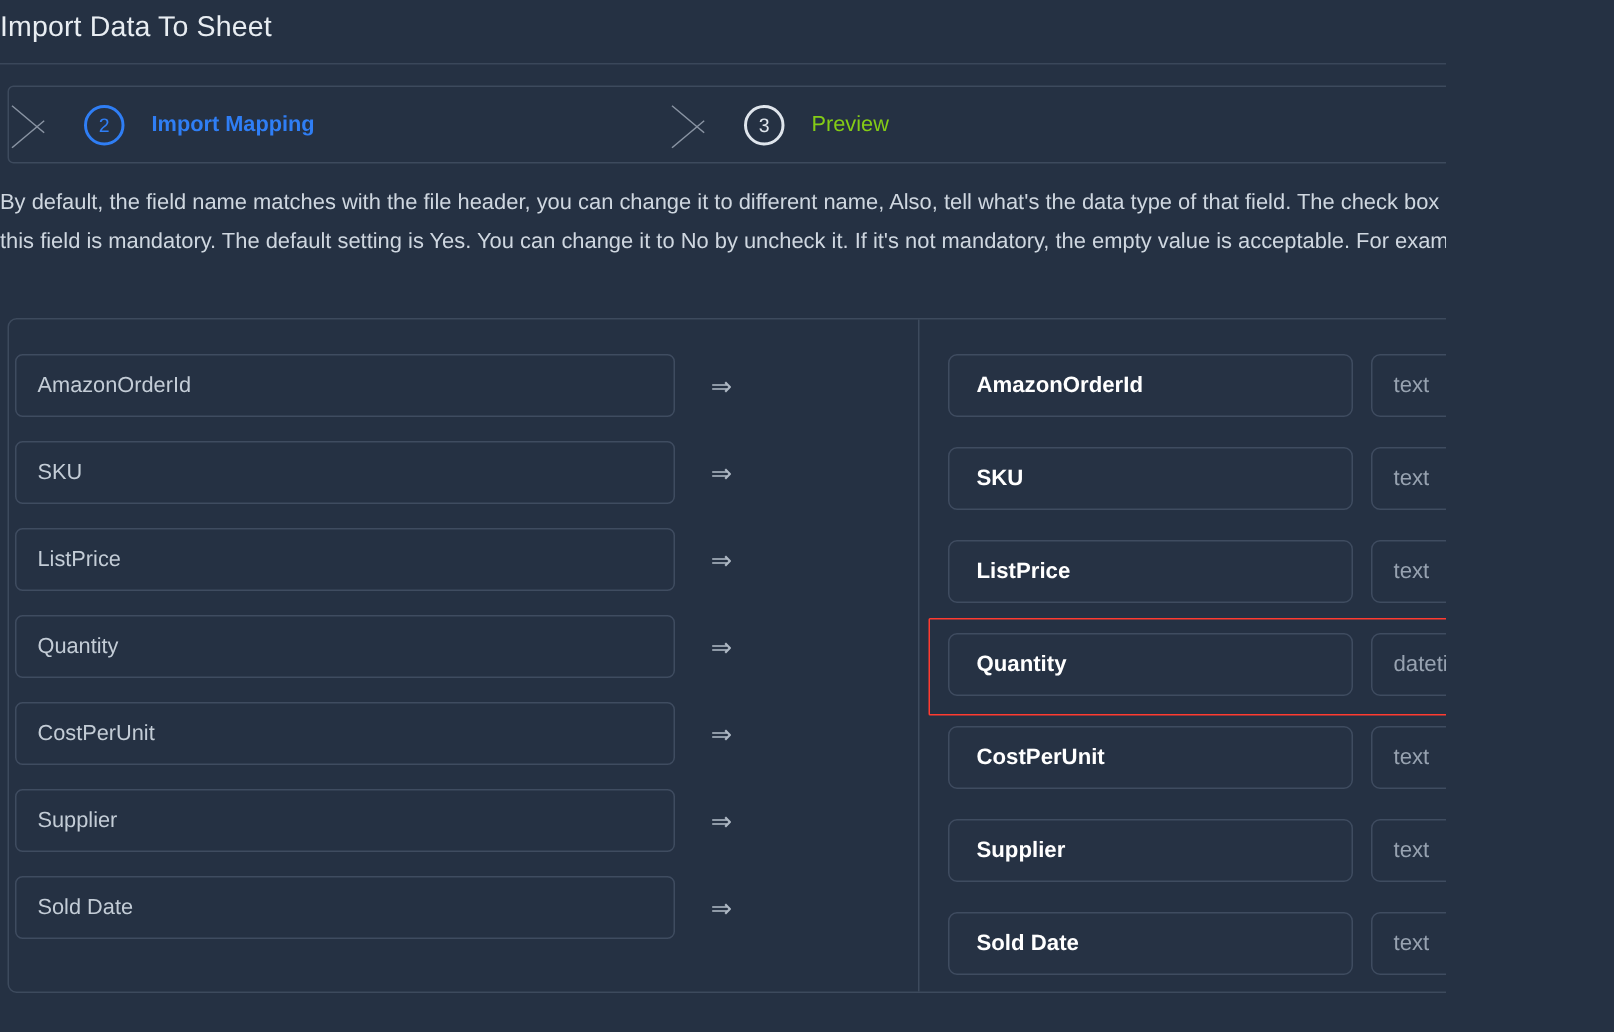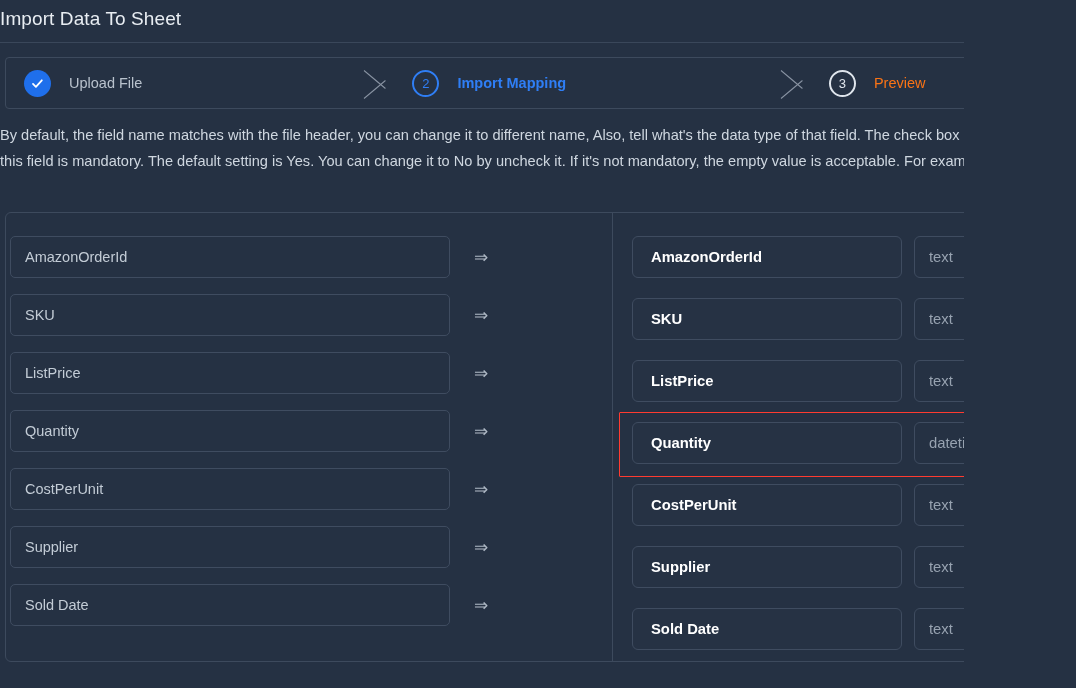--- a/index.html
+++ b/index.html
@@ -93,21 +93,21 @@
     color: #dfe5ec;
   }
   .check-svg { display:block; }
   .step-label {
     margin-left: 18px;
     font-size: 14.5px;
     white-space: nowrap;
   }
   .step-label.done   { color: #b9c2cd; }
   .step-label.active { color: #2f7ef5; font-weight: bold; }
-  .step-label.todo   { color: #f97316; }
+  .step-label.todo   { color: #84cc16; }
 
   
   .description {
     position: absolute;
     left: 0; top: 122px;
     width: 1150px;
     font-size: 14.6px;
     line-height: 26px;
     color: #cfd7e0;
     white-space: normal;
@@ -198,28 +198,20 @@
 </head>
 <body>
 
 <div class="app">
 
   <div class="page-title">Import Data To Sheet</div>
   <div class="header-divider"></div>
 
   <div class="stepper">
 
-    <div class="step step-1">
-      <div class="step-circle done">
-        <svg class="check-svg" width="15" height="15" viewBox="0 0 16 16" aria-hidden="true">
-          <path d="M3.2 8.4 L6.3 11.5 L12.6 4.6" fill="none" stroke="#ffffff" stroke-width="1.9" stroke-linecap="round" stroke-linejoin="round"></path>
-        </svg>
-      </div>
-      <div class="step-label done">Upload File</div>
-    </div>
     <div class="step-sep"></div>
 
     <div class="step step-2">
       <div class="step-circle active">2</div>
       <div class="step-label active">Import Mapping</div>
     </div>
     <div class="step-sep"></div>
 
     <div class="step step-3">
       <div class="step-circle todo">3</div>

